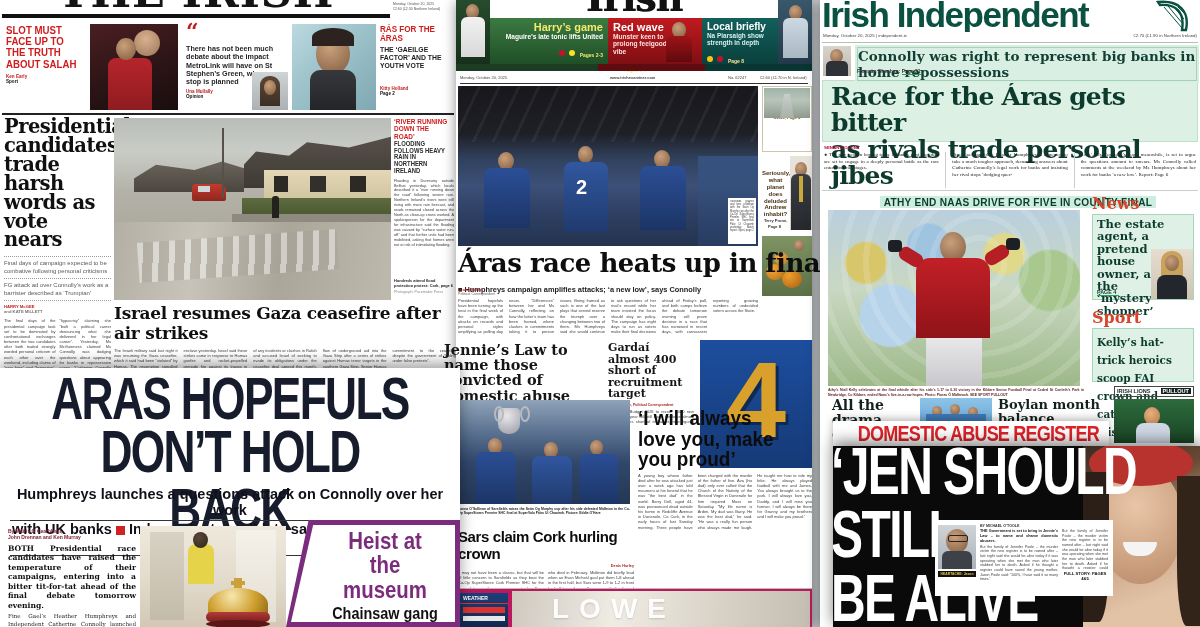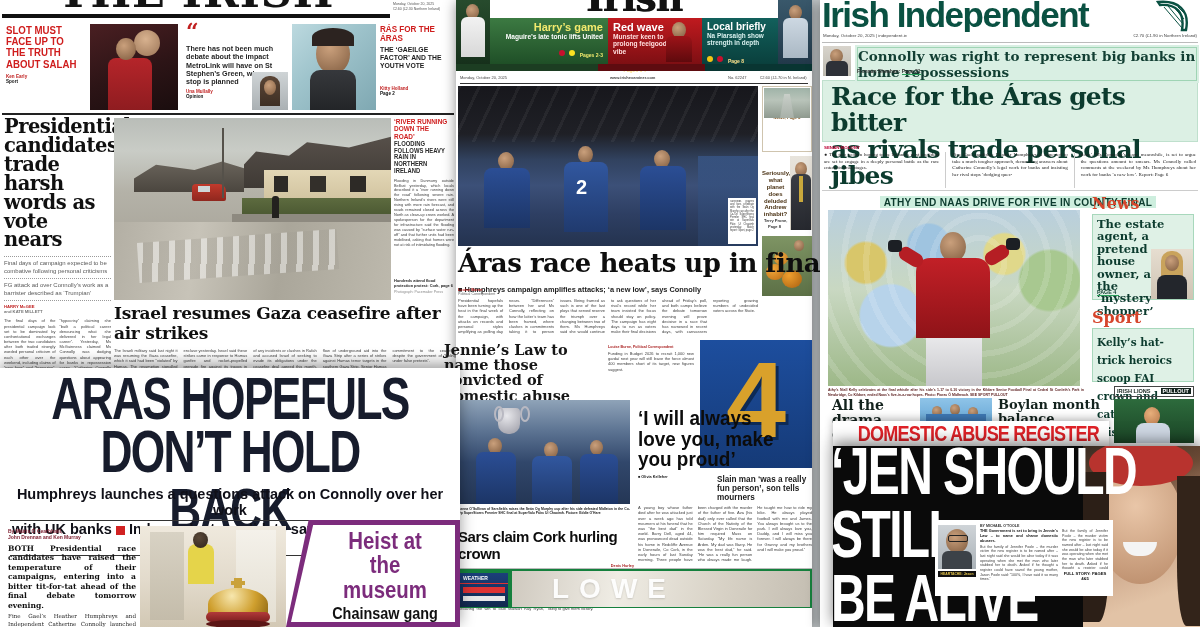--- a/index.html
+++ b/index.html
@@ -204,20 +204,21 @@
     <div style="font-size:7.4px;font-weight:bold;color:#222;margin-top:7px">■ Humphreys campaign amplifies attacks; ‘a new low’, says Connolly</div>
   </div>
   <div class="abs" style="left:2px;top:288px;width:300px">
     <div class="red" style="font-size:3.8px;font-weight:bold">Louise Burne</div>
     <div style="font-size:3.6px;color:#666">Political Correspondent</div>
     <div class="micro c6" style="margin-top:2px;height:44px">Presidential hopefuls have been turning up the heat in the final week of the campaign, with attacks on records and personal styles amplifying as polling day nears. “Differences” between her and Ms Connolly, reflecting on how the latter’s team has been framed, where clashes in commitments taking it to person issues. Being framed as such is one of the last ploys that served reserve the triumph over a changing between two of them. Ms Humphreys said she would continue to ask questions of her rival’s record while her team insisted the focus should stay on policy. The campaign has eight days to run as voters make their final decisions ahead of Friday’s poll, and both camps believe the debate tomorrow evening will prove decisive in a race that has narrowed in recent days, with canvassers reporting growing numbers of undecided voters across the State.</div>
   </div>
 
   <div class="sf abs" style="left:-12px;top:342px;width:160px;font-size:14.5px;font-weight:bold;line-height:1.05;color:#161616">Jennie’s Law to name those convicted of domestic abuse</div>
   <div class="abs" style="left:152px;top:342px;width:86px">
+    <div class="sf" style="font-size:11px;font-weight:bold;line-height:1.05;color:#161616">Gardaí almost 400 short of recruitment target</div>
     <div style="font-size:3.6px;font-weight:bold;color:#a22;margin-top:3px">Louise Burne, Political Correspondent</div>
     <div class="micro" style="margin-top:2px;height:28px">Funding in Budget 2026 to recruit 1,000 new gardaí next year will still leave the force almost 400 members short of its target, new figures suggest.</div>
   </div>
   <div class="abs" style="left:244px;top:340px;width:112px;height:128px;background:linear-gradient(#1d4e9e,#153a77);overflow:hidden">
     <div style="position:absolute;left:12px;top:-4px;width:88px;height:128px;color:#d9a12b;font-weight:900;font-size:108px;line-height:128px;text-align:center;text-shadow:3px 3px 0 #0d2a55">4</div>
   </div>
 
   <div class="photo" style="left:2px;top:400px;width:172px;height:104px;background:linear-gradient(#8fa3b8 0%,#5c7392 30%,#31476b 60%,#243655 100%)">
     <div class="headcirc" style="left:30px;top:38px;width:14px;height:16px"></div>
     <div class="headcirc" style="left:86px;top:42px;width:14px;height:16px"></div>
@@ -235,30 +236,24 @@
     <div style="font-size:3.8px;font-weight:bold;color:#a22;margin-top:2px;text-align:right">Denis Hurley</div>
     <div class="micro c2" style="margin-top:2px;height:50px">It may not have been a classic, but that will be of little concern to Sarsfields as they beat the Co-Op SuperStores Cork Premier SHC for the second time in three seasons yesterday. Sars, reigning Munster club champions, were 1-18 to 1-14 winners over Midleton at SuperValu Páirc Uí Chaoimh, with captain Conor O’Sullivan declaring the win to club stalwart Ray Ryan, who died in February. Midleton did briefly lead when an Evan Micheál goal put them 1-8 ahead in the first half, but Sars were 1-9 to 1-2 in front by half-time. James Sweeney with the first of two goals for them. Mikey Finn’s frees kept Midleton in touch but they were not able to secure the goal that looked more and more likely to give them victory.</div>
   </div>
 
   <div class="abs" style="left:182px;top:408px;width:174px">
     <div style="font-weight:900;font-size:21px;line-height:.98;color:#0c0c0c;transform:scaleX(.9);transform-origin:0 0">
       <div>‘I will always</div>
       <div>love you, make</div>
       <div>you proud’</div>
     </div>
-    <div style="display:flex;gap:5px;margin-top:5px">
-      <div style="width:74px">
-        <div class="micro" style="font-weight:bold;font-size:3.8px;color:#222">■ Olivia Kelleher</div>
-      </div>
-      <div style="width:95px;font-size:8.2px;font-weight:bold;line-height:1.12;color:#1a1a1a">Slain man ‘was a really fun person’, son tells mourners</div>
-    </div>
     <div class="micro c3" style="margin-top:3px;height:80px">A young boy whose father died after he was attacked just over a week ago has told mourners at his funeral that he was “the best dad” in the world. Barry Dell, aged 44, was pronounced dead outside his home in Redcliffe Avenue in Doneraile, Co Cork, in the early hours of last Sunday morning. Three people have been charged with the murder of the father of five. Ava (his dad) only ever called that the Church of the Nativity of the Blessed Virgin in Doneraile for him required Mass on Saturday. “My life name is Arden. My dad was Barry. He was the best dad,” he said. “He was a really fun person who always made me laugh. He taught me how to ride my bike. He always played football with me and James. You always brought us to the park. I will always love you, Daddy, and I will miss you forever. I will always be there for Granny and my brothers and I will make you proud.”</div>
   </div>
 
-  <div class="abs" style="left:2px;top:568px;width:354px;height:39px;background:#15803d;border-top:1px solid #bbb">
+  <div class="abs" style="left:2px;top:588px;width:354px;height:39px;background:#be185d;border-top:1px solid #bbb">
     <div class="abs" style="left:2px;top:4px;width:48px;height:34px;background:linear-gradient(#1b3f7a,#12294f);color:#fff">
       <div style="font-size:5px;font-weight:bold;padding:2px 3px;border-bottom:1px solid #d33">WEATHER</div>
       <div style="margin:3px;height:6px;background:#d33"></div>
       <div style="margin:3px;height:5px;background:#e8e8e8"></div>
     </div>
     <div class="photo" style="left:54px;top:2px;width:298px;height:36px;background:linear-gradient(100deg,#cfc9bf 0%,#efece4 35%,#d8d2c6 70%,#c4beb2 100%)">
       <span style="position:absolute;left:40px;top:2px;font-size:28px;font-weight:900;letter-spacing:10px;color:rgba(255,255,255,.95);text-shadow:0 1px 2px rgba(0,0,0,.15)">LOWE</span>
     </div>
   </div>
 </section>

